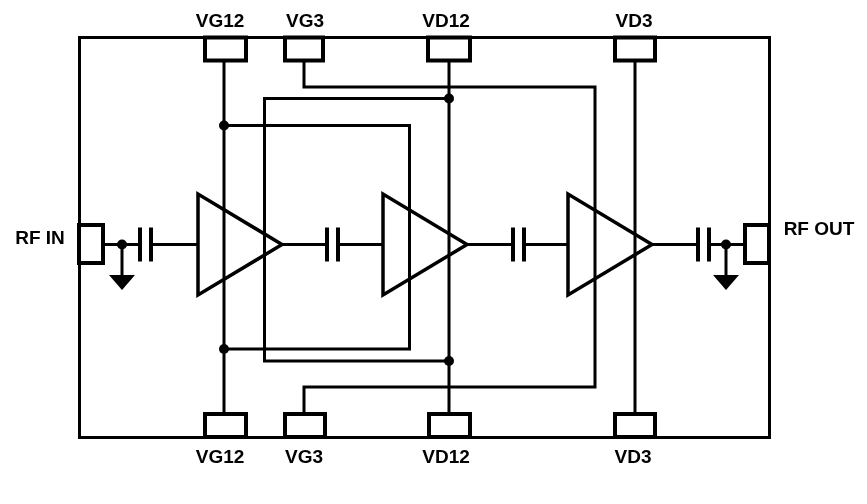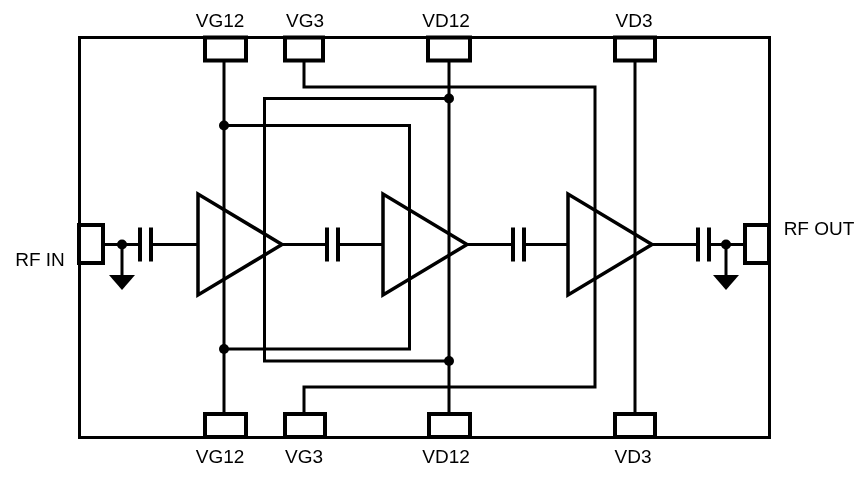--- a/index.html
+++ b/index.html
@@ -7,28 +7,28 @@
     position:relative;
     width:867px; height:504px;
     background:#ffffff;
     font-family:"Liberation Sans", sans-serif;
     overflow:hidden;
   }
   .schematic-svg { position:absolute; left:0; top:0; }
   .lbl {
     position:absolute;
     transform:translate(-50%,-50%);
-    font-weight:normal;
+    font-weight:bold;
     font-size:19px;
     color:#000000;
     white-space:nowrap;
     letter-spacing:0px;
     user-select:none;
   }
-  .lbl-rf-in  { left:40px;  top:260px; }
+  .lbl-rf-in  { left:40px;  top:238px; }
   .lbl-rf-out { left:819px; top:229px; }
   .lbl-t1 { left:220px; top:21px; }
   .lbl-t2 { left:305px; top:21px; }
   .lbl-t3 { left:446px; top:21px; }
   .lbl-t4 { left:634px; top:21px; }
   .lbl-b1 { left:220px; top:457px; }
   .lbl-b2 { left:304px; top:457px; }
   .lbl-b3 { left:446px; top:457px; }
   .lbl-b4 { left:633px; top:457px; }
 </style>

